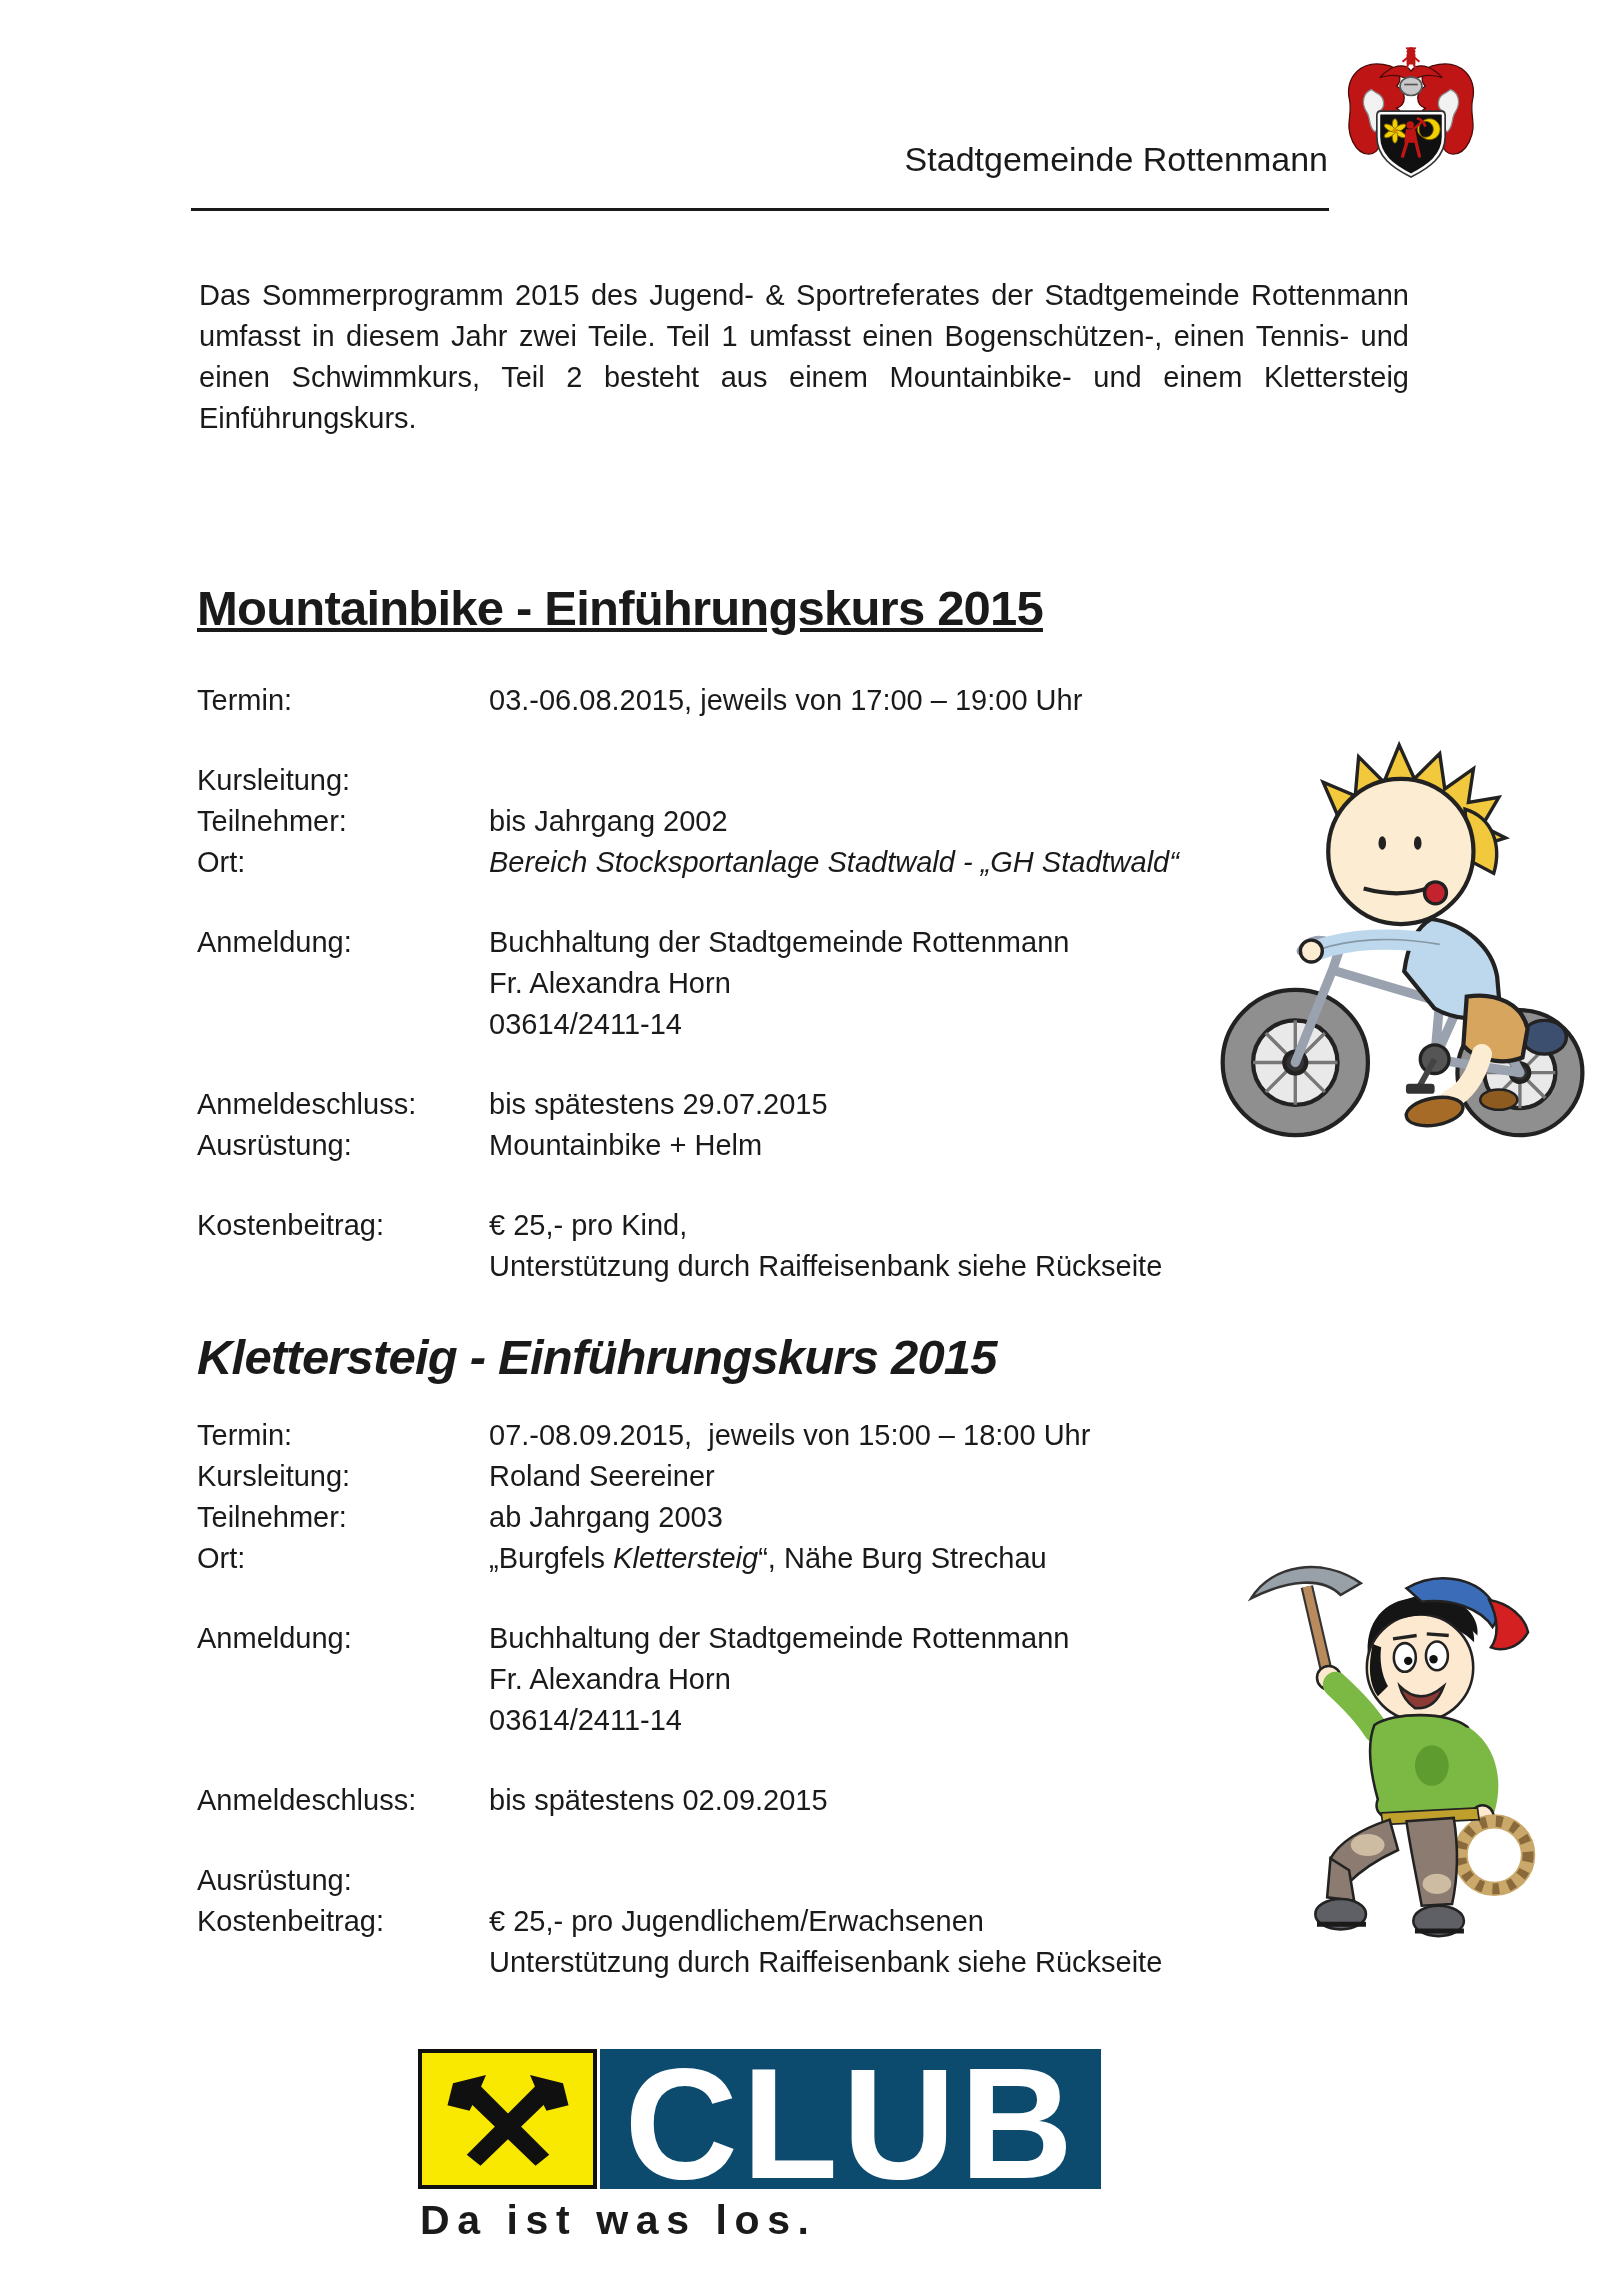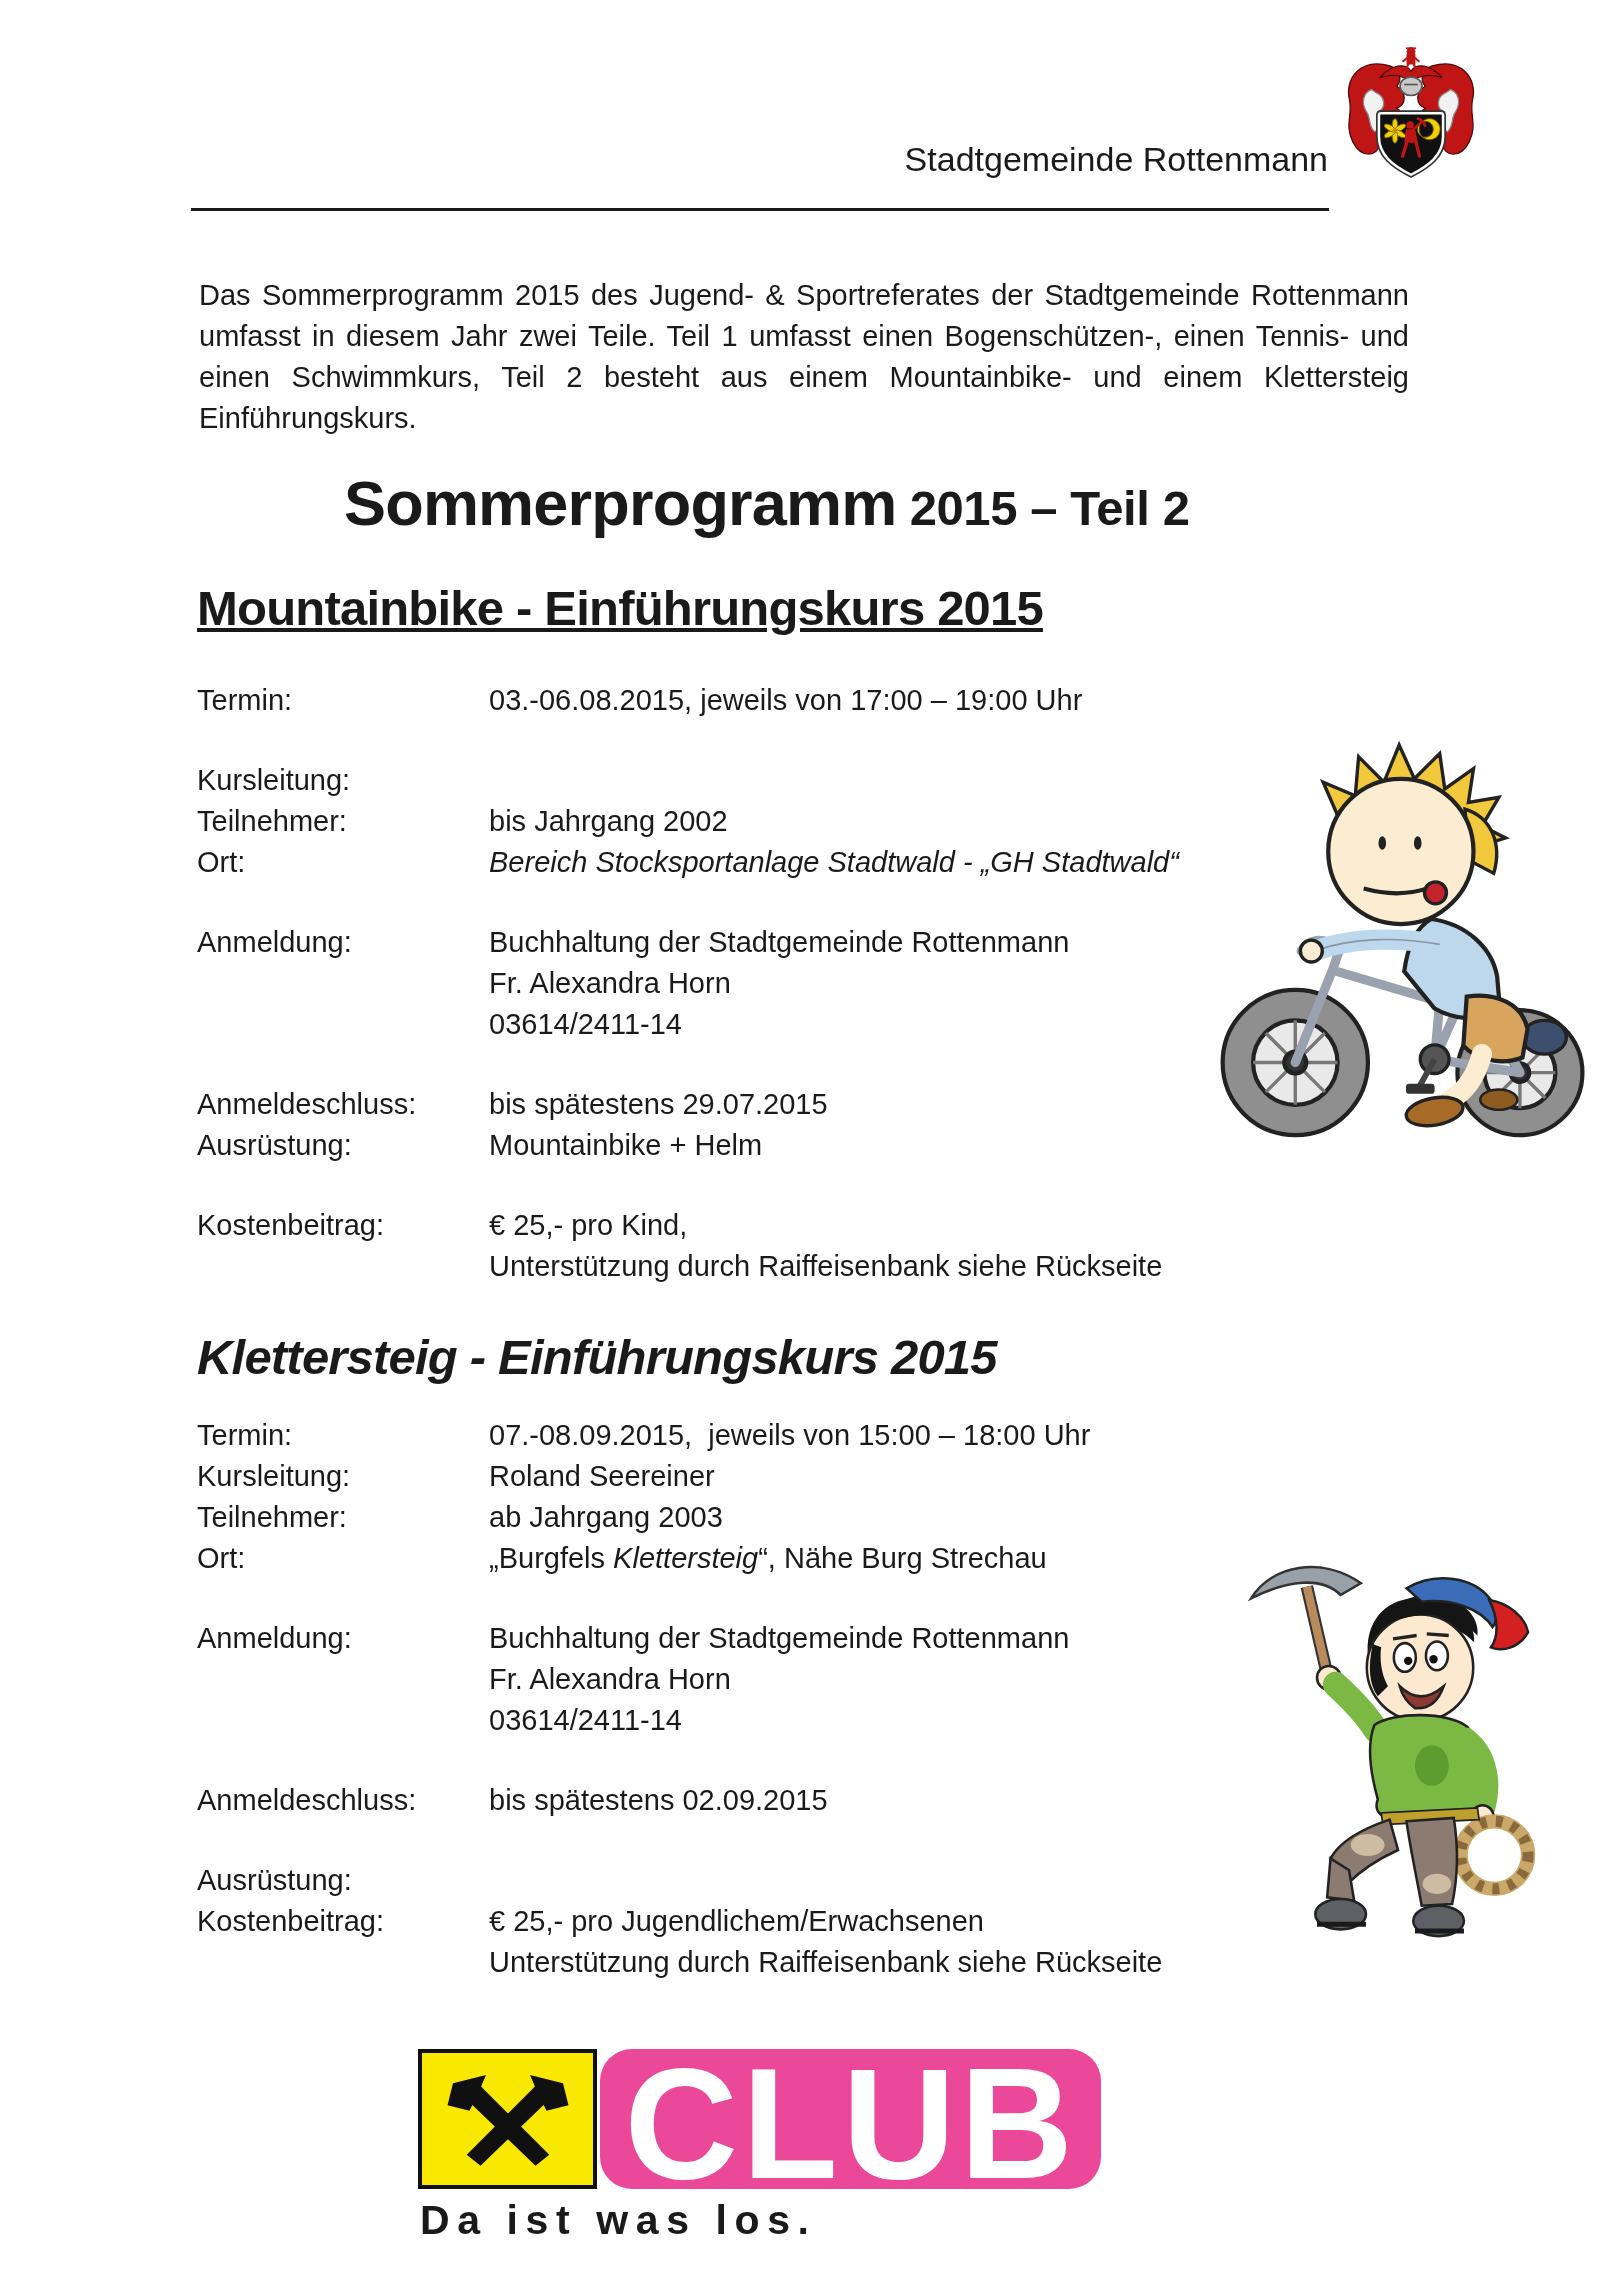--- a/index.html
+++ b/index.html
@@ -35,22 +35,22 @@
   .spacer{height:39px;}
   .it{font-style:italic;}
   
   .bike-illu{position:absolute;top:718px;left:1213px;width:385px;height:429px;}
   .climb-illu{position:absolute;top:1549px;left:1241px;width:304px;height:396px;}
   
   .club-logo{position:absolute;top:2049px;left:418px;display:flex;}
   .club-yellow{width:179px;height:140px;background:#f9e800;border:4.2px solid #101010;box-sizing:border-box;
     display:flex;align-items:center;justify-content:center;}
   .club-yellow svg{width:144px;height:110px;}
-  .club-blue{width:501px;height:140px;background:#ec4899;margin-left:3.4px;
-    display:flex;align-items:center;justify-content:center;overflow:hidden;border-radius:32px;}
+  .club-blue{width:501px;height:140px;background:#0c4a6e;margin-left:3.4px;
+    display:flex;align-items:center;justify-content:center;overflow:hidden;}
   .club-word{color:#ffffff;font-weight:bold;font-size:157px;letter-spacing:4.2px;line-height:140px;
     transform:translateY(5px);}
   .club-slogan{position:absolute;top:2197px;left:420px;font-size:41px;font-weight:bold;letter-spacing:7.6px;white-space:nowrap;}
 </style>
 </head>
 <body>
 
 <div class="page">
 
   <div class="header-text">
@@ -96,23 +96,20 @@
       <circle cx="82" cy="96" r="4.5" stroke="none"></circle>
       <path d="M77,101 L88,101 L91,117 L75,117 Z" stroke="none"></path>
       <path d="M78,108 L96,92" fill="none" stroke-width="3"></path>
       <path d="M90,88 Q98,90 100,98" fill="none" stroke-width="3"></path>
       <path d="M78,117 L73,133 M89,117 L93,133" fill="none" stroke-width="4" stroke-linecap="round"></path>
     </g>
   </svg>
 
   <div class="intro">Das Sommerprogramm 2015 des Jugend- &amp; Sportreferates der Stadtgemeinde Rottenmann umfasst in diesem Jahr zwei Teile. Teil 1 umfasst einen Bogenschützen-, einen Tennis- und einen Schwimmkurs, Teil 2 besteht aus einem Mountainbike- und einem Klettersteig Einführungskurs.</div>
 
-  <div class="doc-title">
-    <span class="t-main">Sommerprogramm</span><span class="t-suffix"> 2015 – Teil 2</span>
-  </div>
 
   <div class="sec-heading mtb">Mountainbike - Einführungskurs 2015</div>
   <div class="rows r1">
       <div class="row">
         <div class="label">Termin:</div>
         <div class="value">
           <div class="vline"><span>03.-06.08.2015, jeweils von 17:00 – 19:00 Uhr</span></div>
         </div>
       </div>
       <div class="spacer"></div>

